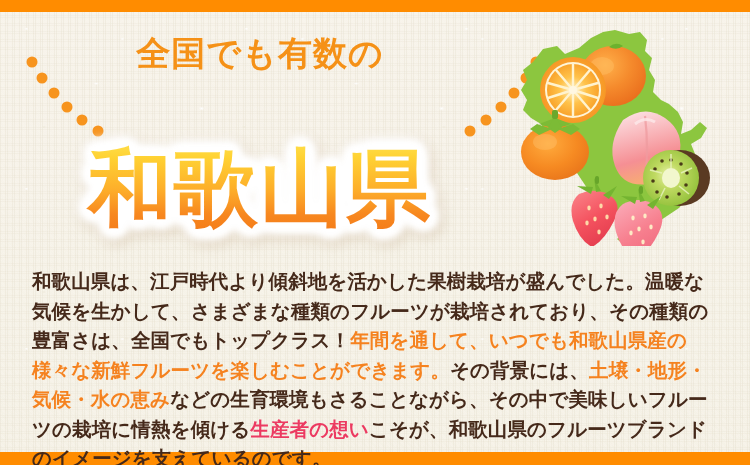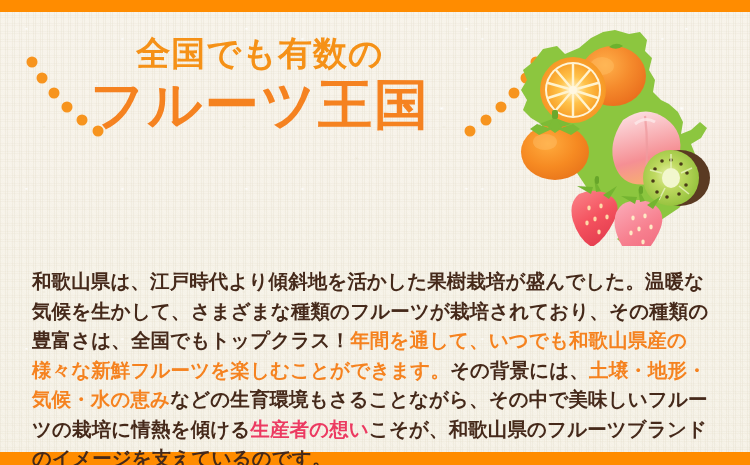--- a/index.html
+++ b/index.html
@@ -168,21 +168,21 @@
           <circle cx="96" cy="26" r="5.5"></circle>
           <circle cx="84" cy="41" r="5.5"></circle>
           <circle cx="71" cy="55" r="5.5"></circle>
           <circle cx="56" cy="68" r="5.5"></circle>
           <circle cx="40" cy="79" r="5.5"></circle>
         </g>
       </svg>
     </div>
 
     <div class="kicker">全国でも有数の</div>
-    <div class="title-main">フルーツ王国</div>
+    <div class="title-pref">和歌山県</div>
   </div>
 
   <div id="map-area">
     <svg width="250" height="228" viewBox="0 0 250 228" aria-hidden="true">
       <defs>
         <radialGradient id="gMikan" cx="38%" cy="32%" r="72%">
           <stop offset="0%" stop-color="#ffb04a"></stop>
           <stop offset="55%" stop-color="#f58a2c"></stop>
           <stop offset="100%" stop-color="#ea6f1d"></stop>
         </radialGradient>

